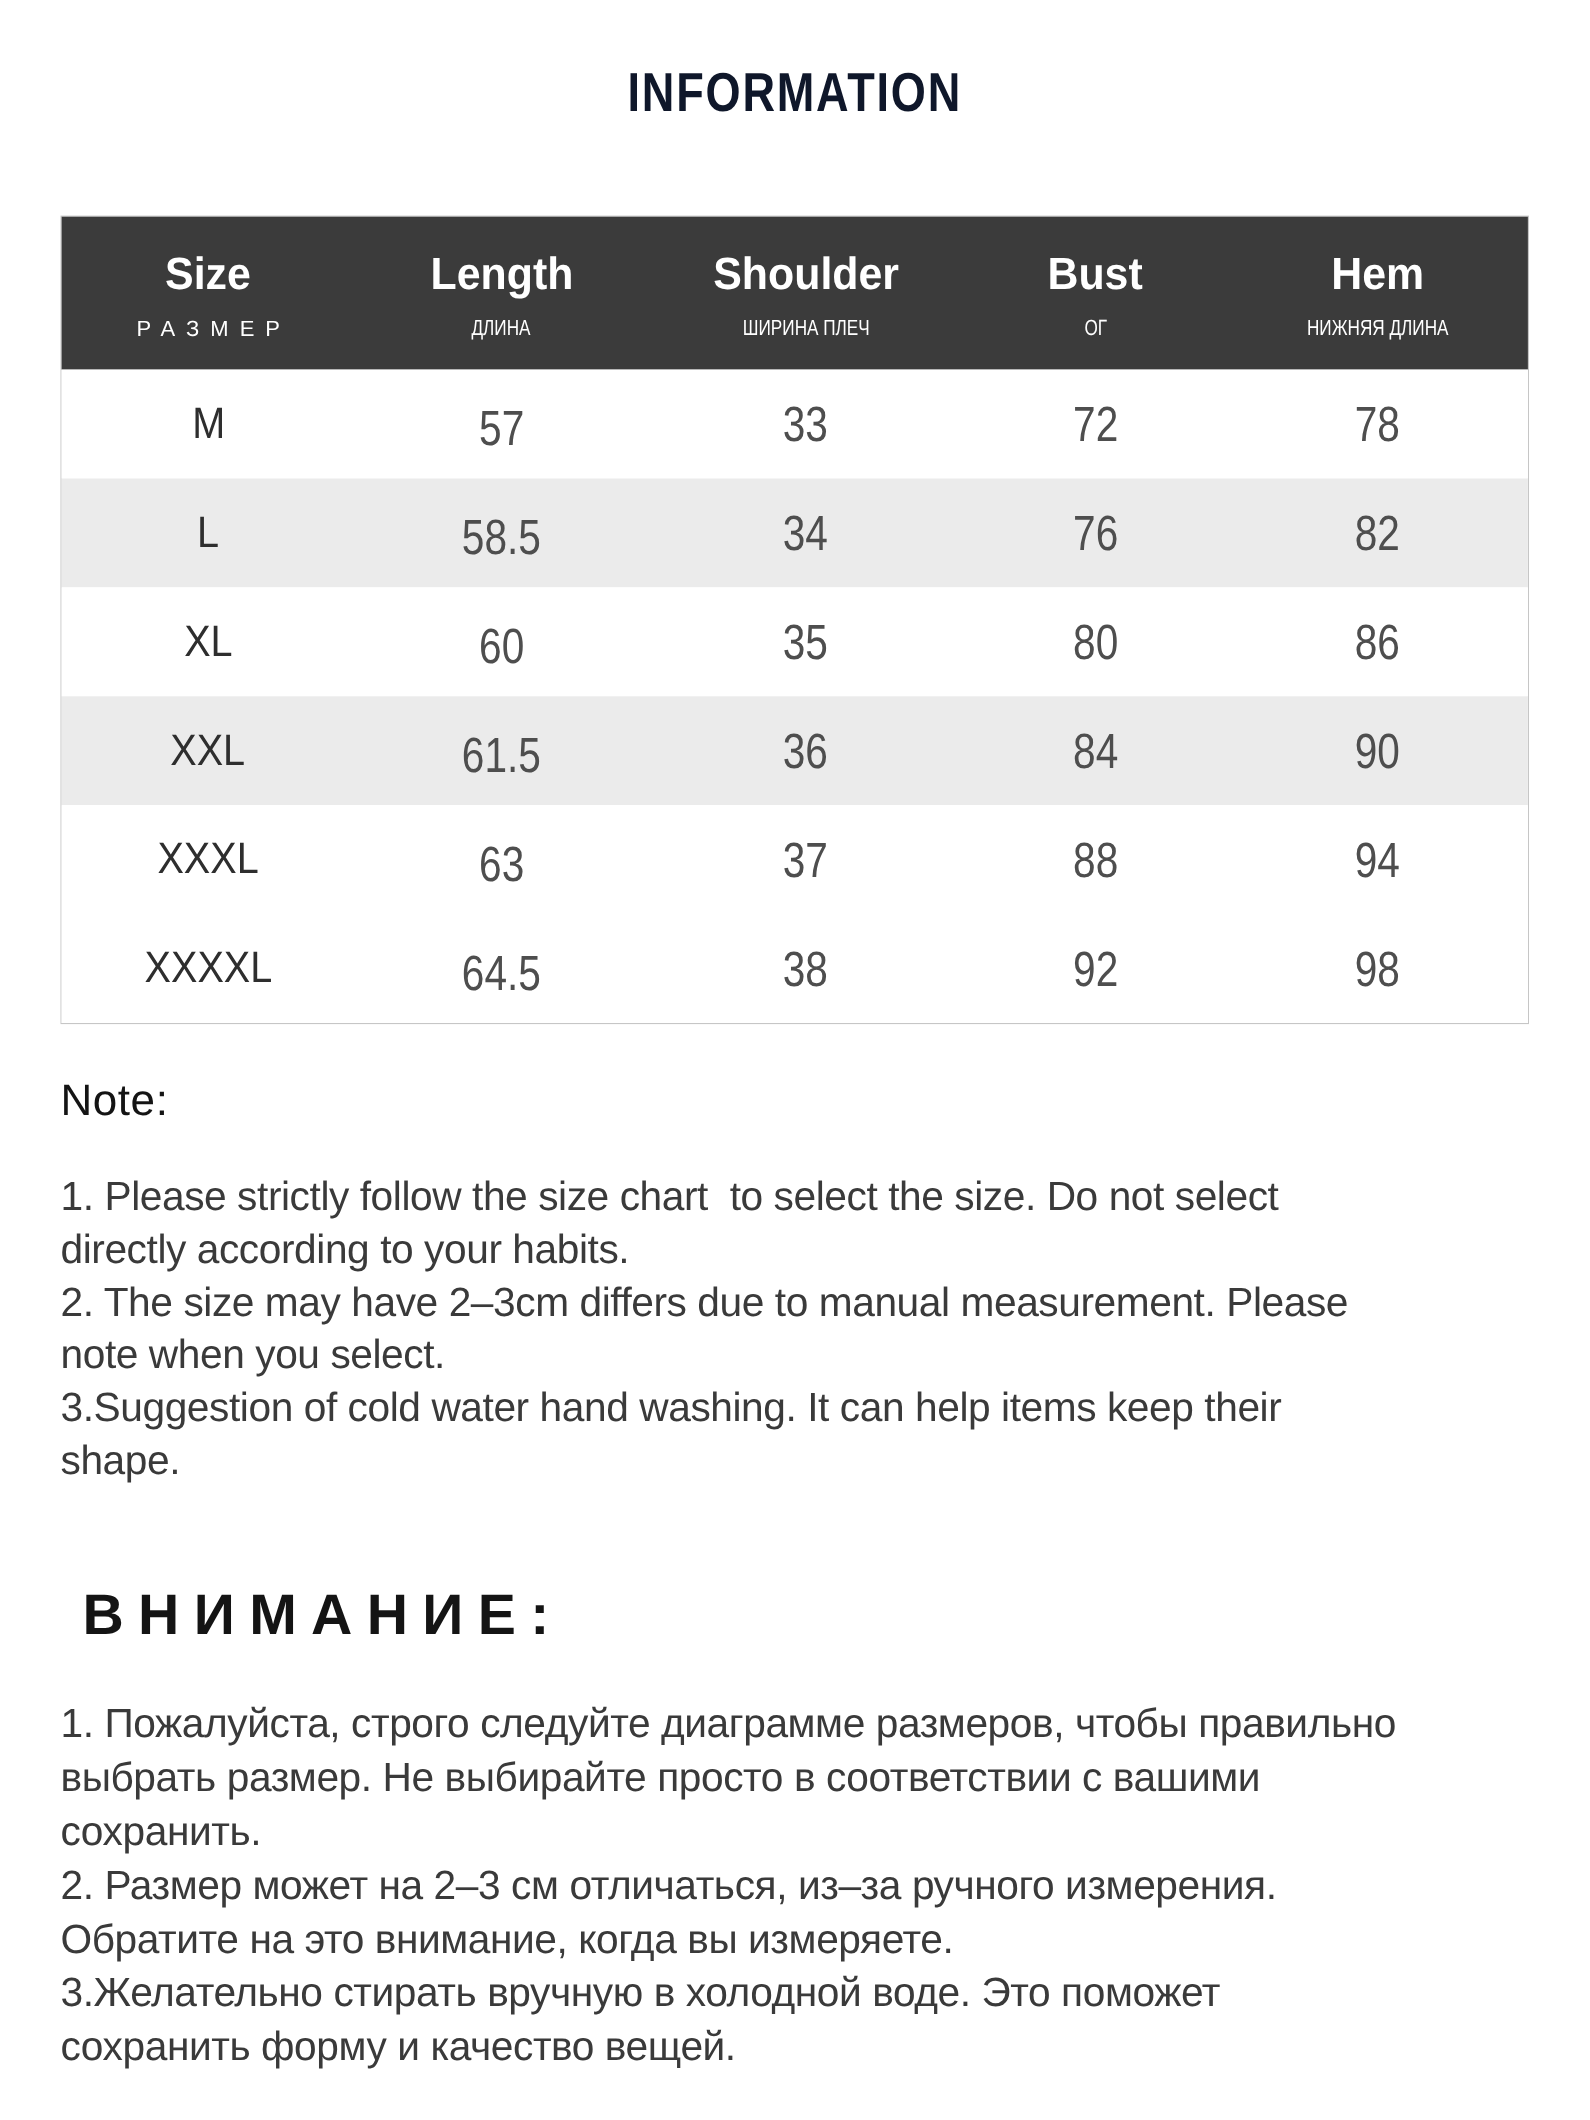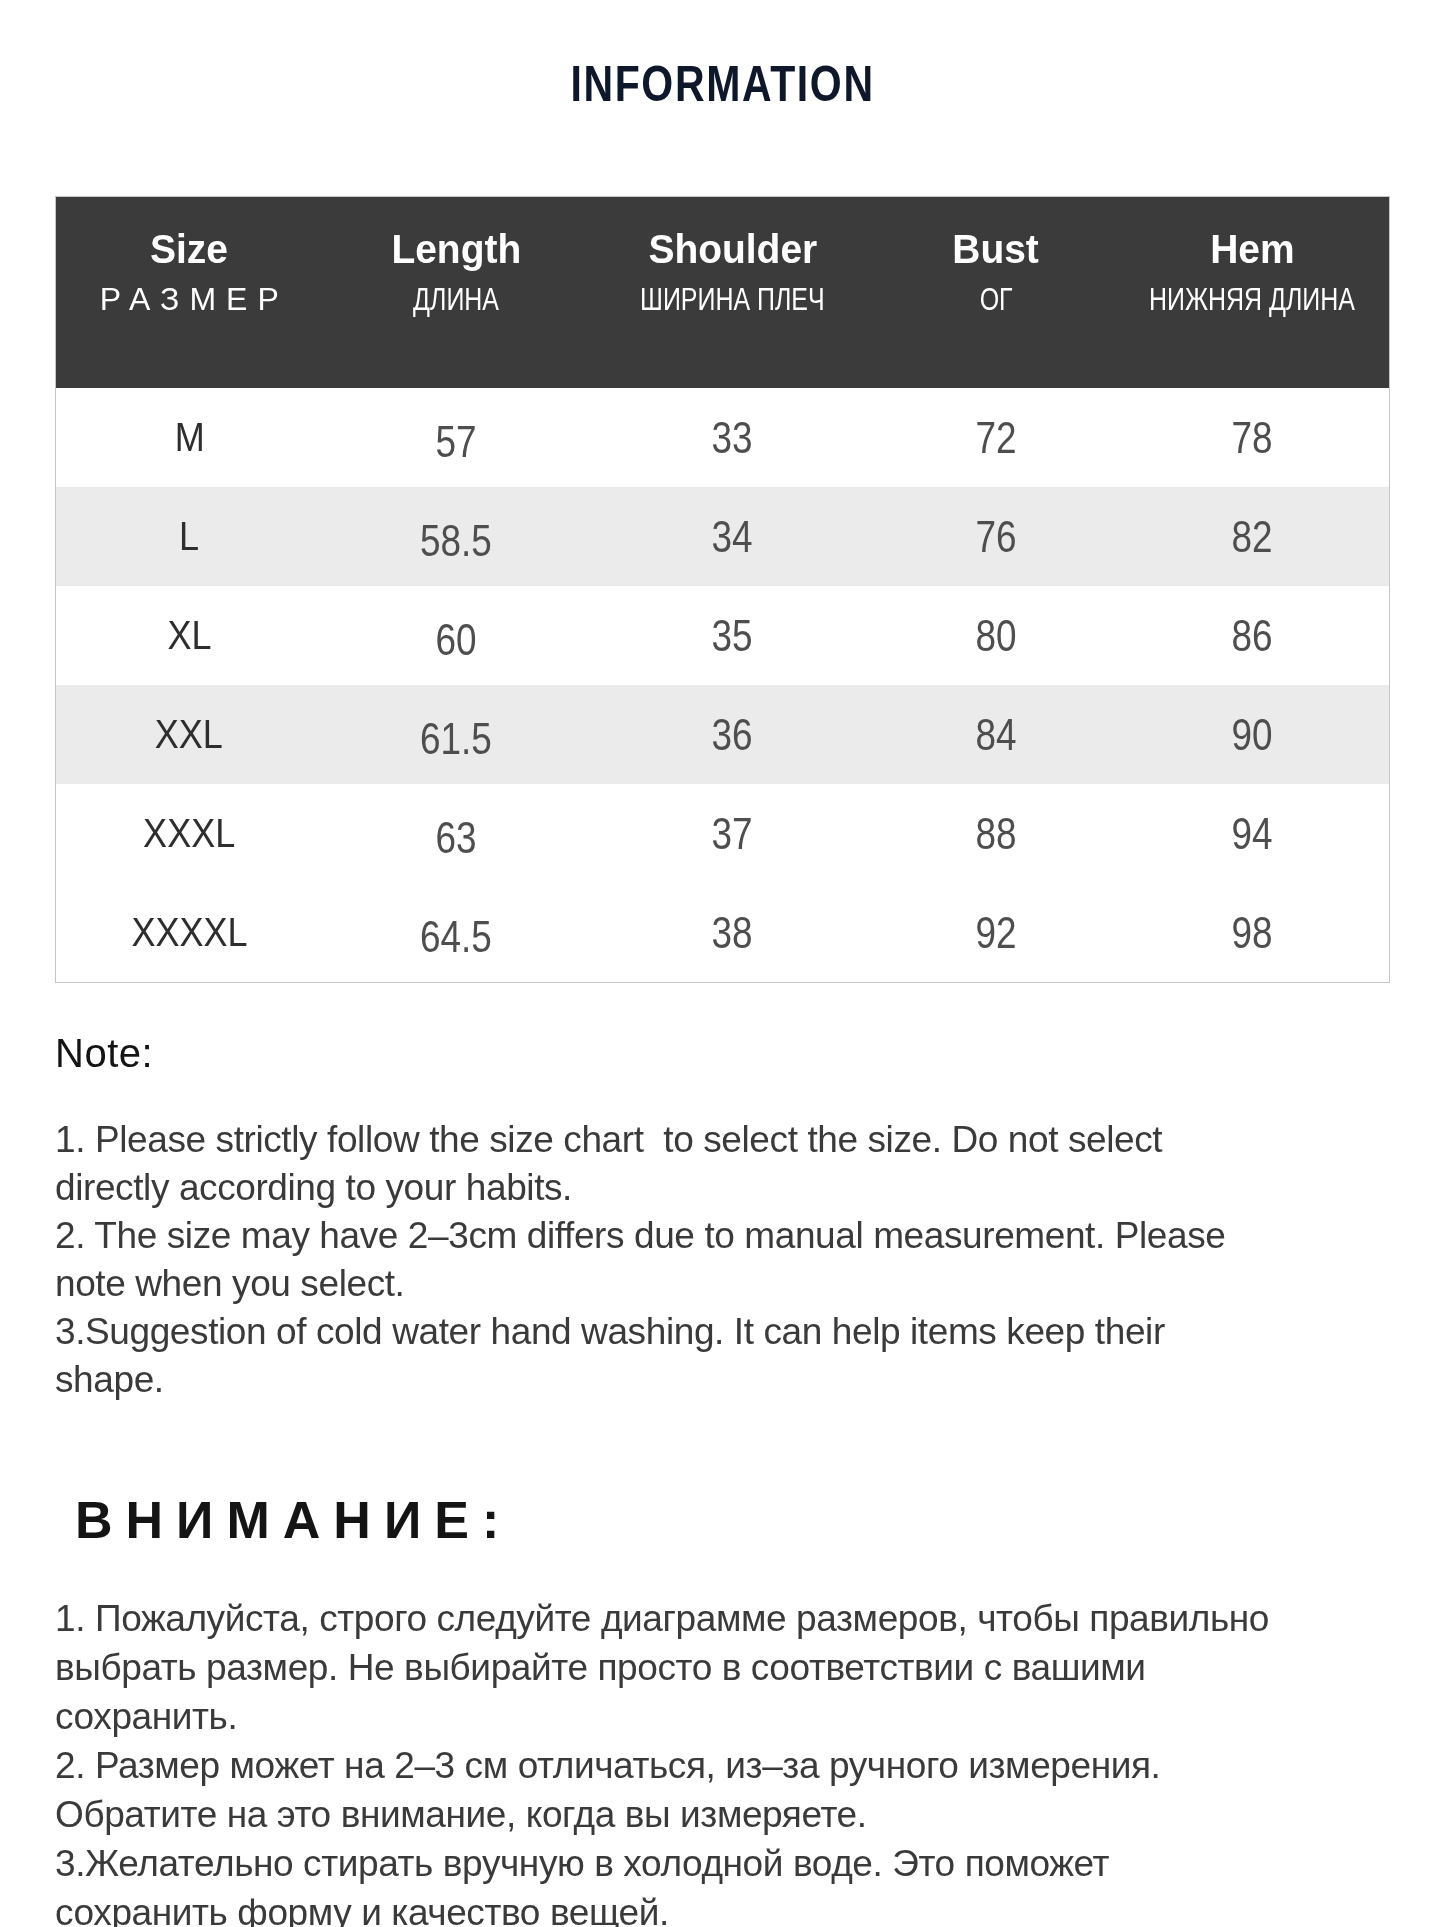--- a/index.html
+++ b/index.html
@@ -25,29 +25,29 @@
     width:1335px;margin:83px 0 0 55px;
     border:1px solid #c6c6c6;
     box-sizing:border-box;
   }
   .grid-row{
     display:grid;
     grid-template-columns:20% 20% 21.5% 18% 20.5%;
   }
   .thead{
     background:#3b3b3b;color:#ffffff;
-    height:191px;
+    height:139px;
   }
   .th{
     display:flex;flex-direction:column;align-items:center;justify-content:flex-start;
     padding-top:26px;
   }
   .th .en{font-size:41px;font-weight:600;line-height:52px;}
   .th .en .cx{transform:scaleX(0.95);}
-  .th .ru{font-size:32px;font-weight:400;line-height:40px;margin-top:4px;}
+  .th .ru{font-size:20px;font-weight:400;line-height:40px;margin-top:4px;}
   .th .ru .cx{transform:scaleX(0.78);}
   .th.col-size .ru .cx{transform:none;letter-spacing:10px;padding-left:10px;}
 
   .tr{height:99px;background:#ffffff;}
   .tr.shaded{background:#ebebeb;}
   .td{
     display:flex;align-items:center;justify-content:center;
     font-size:45px;color:#4e4e4e;font-weight:400;
   }
   .td .cx{transform:scaleX(0.82);}

